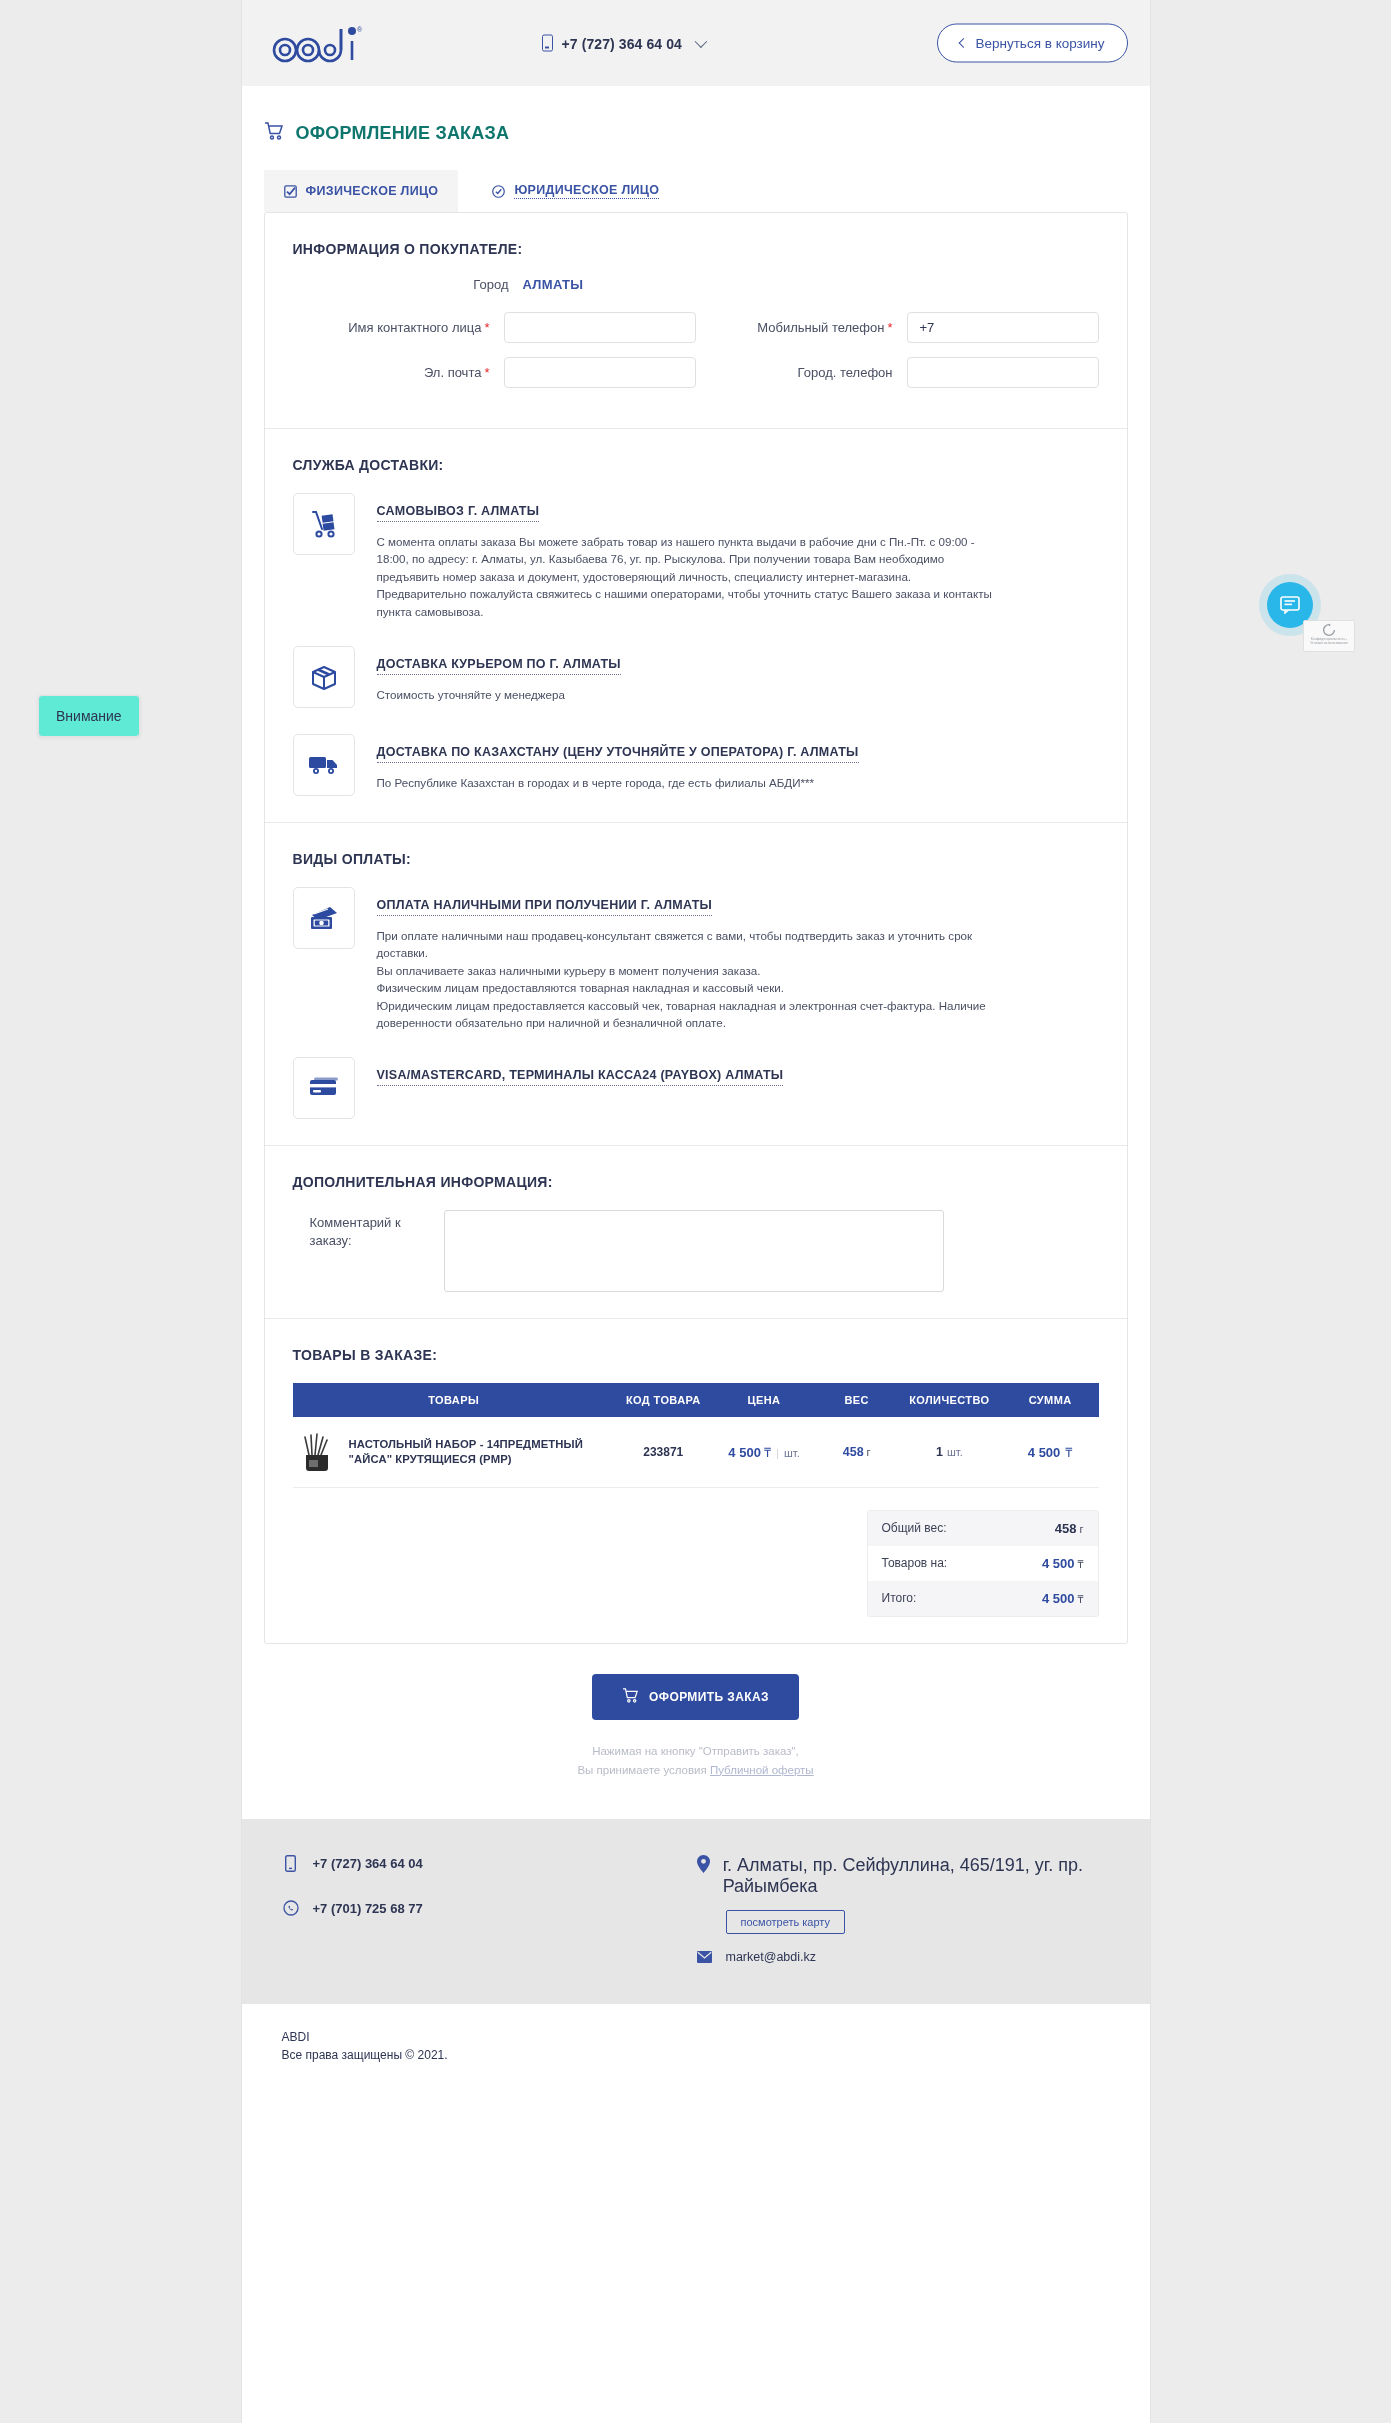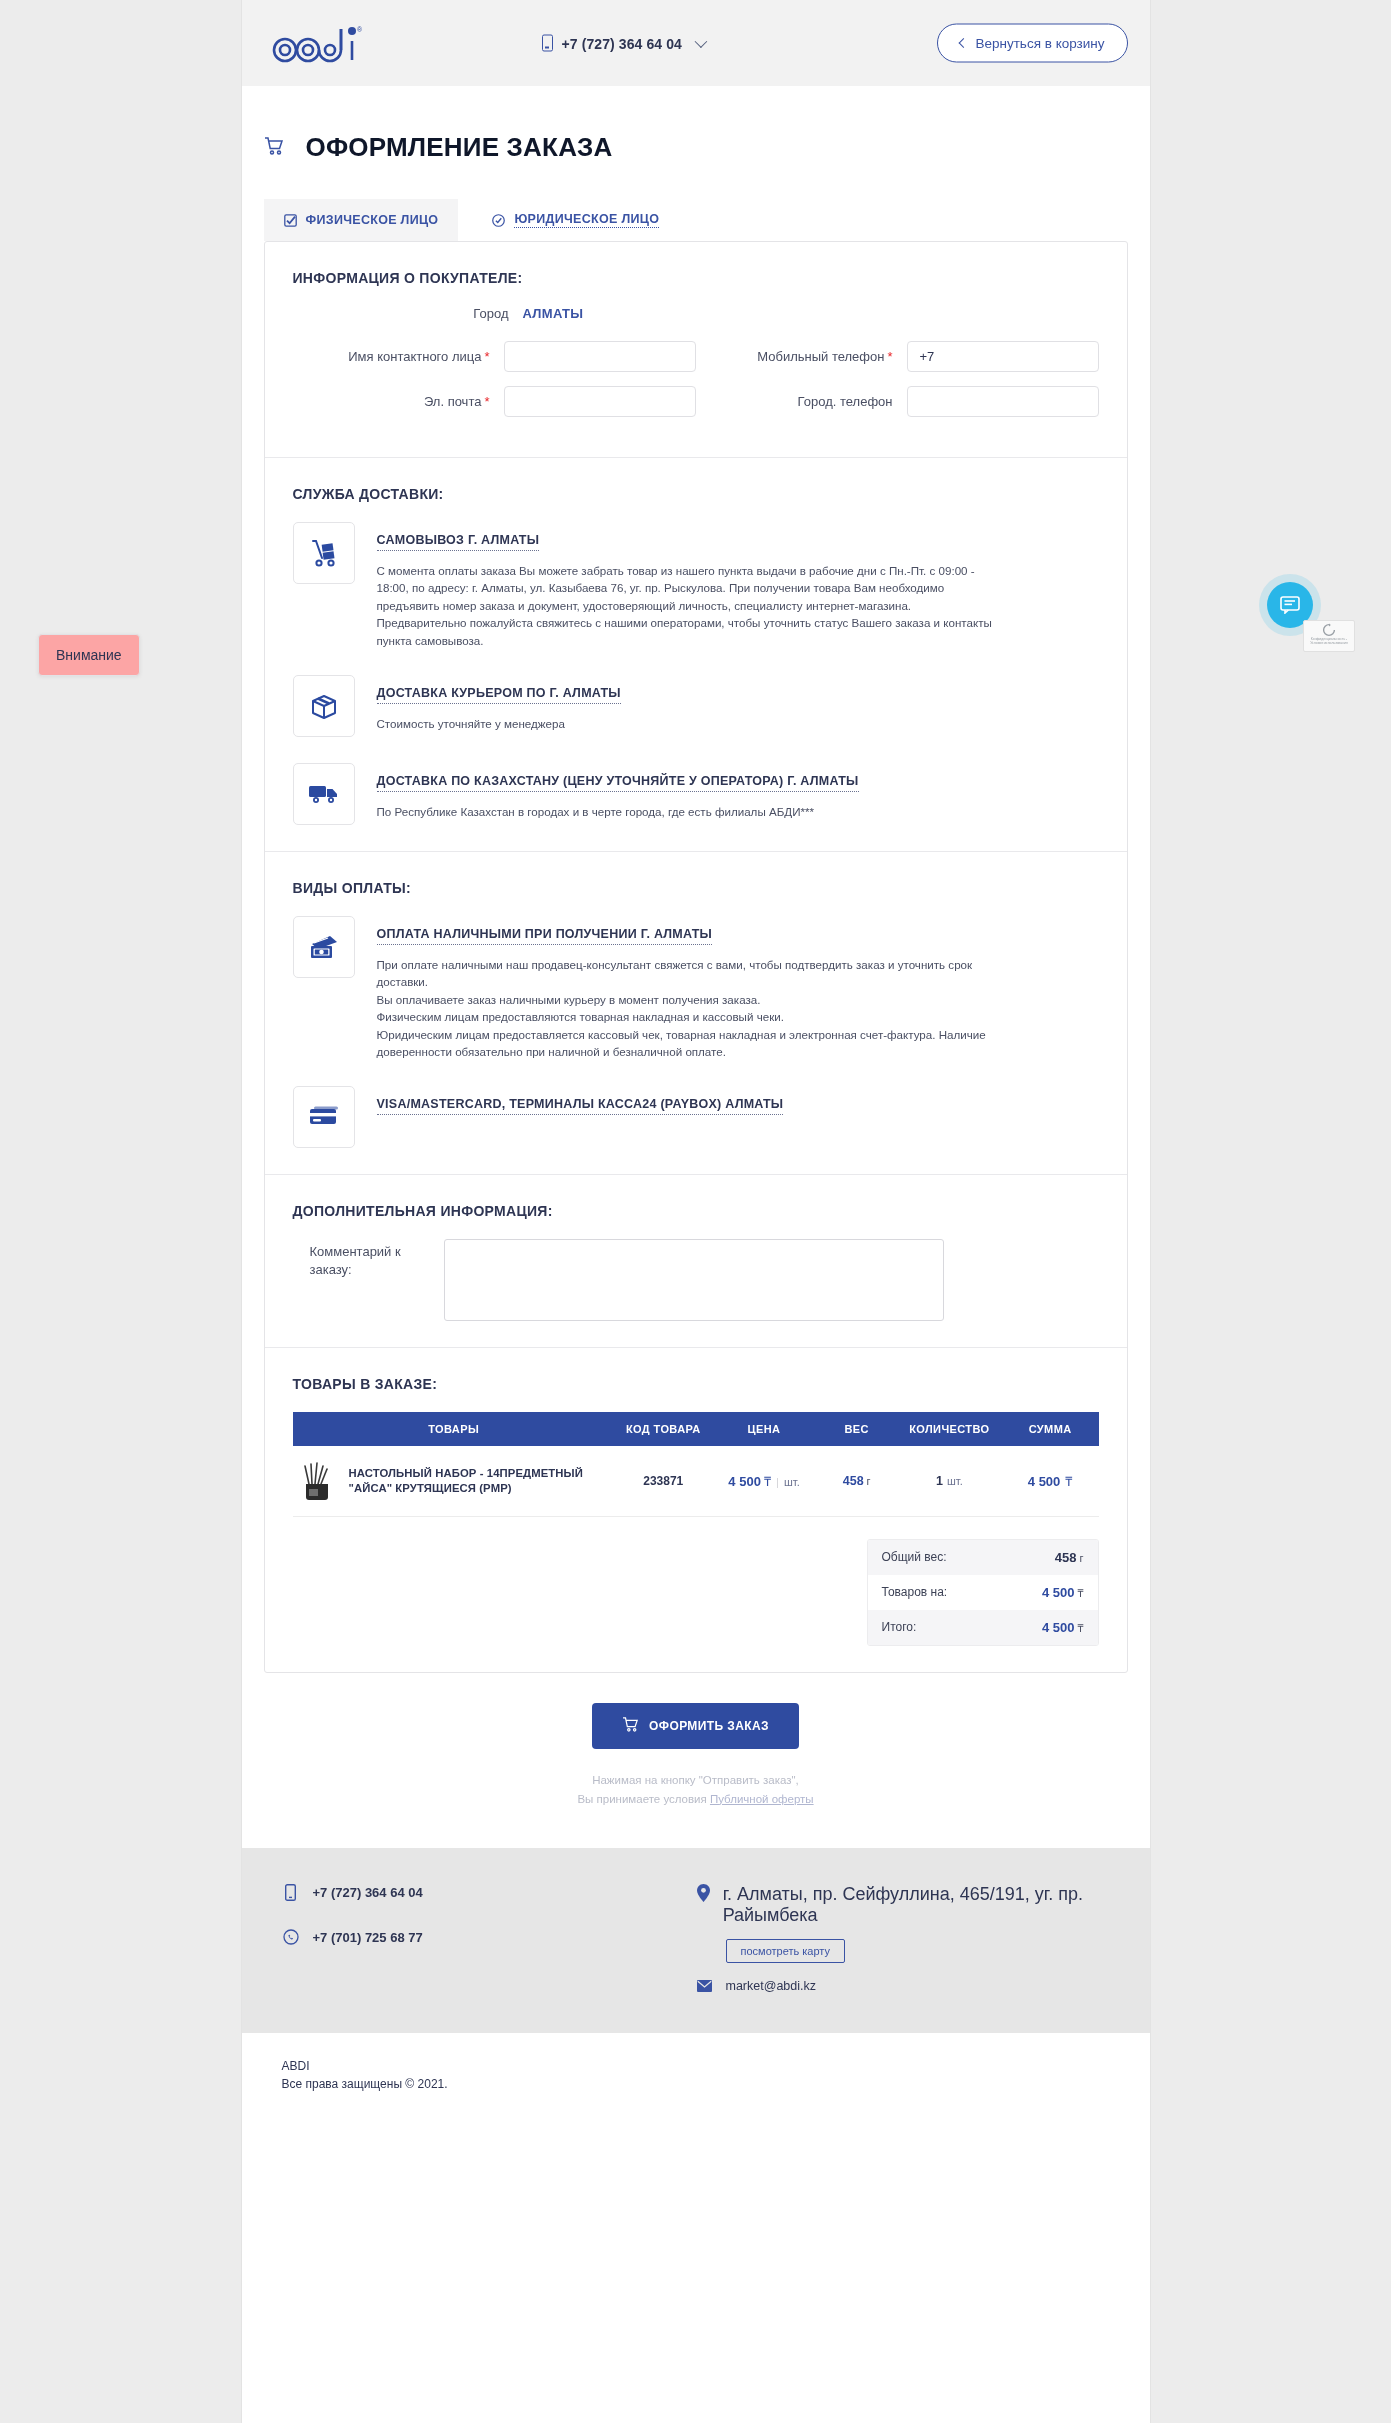--- a/index.html
+++ b/index.html
@@ -26,21 +26,21 @@
   .phone-num { font-size:14px; font-weight:bold; color:#2e3553; letter-spacing:.1px; }
   .chev { width:9px; height:9px; border-right:1.6px solid #55607e; border-bottom:1.6px solid #55607e; transform:rotate(45deg) translateY(-2px); margin-left:4px; }
   .back-btn { position:absolute; right:22px; top:50%; transform:translateY(-50%);
      border:1px solid #3a53a4; border-radius:22px; color:#3a53a4; background:#fff;
      font-size:13.5px; padding:11px 22px; display:flex; align-items:center; gap:8px; cursor:pointer; white-space:nowrap;}
   .back-chev { width:7px; height:7px; border-left:1.5px solid #3a53a4; border-bottom:1.5px solid #3a53a4; transform:rotate(45deg); }
 
   
   .content { padding:0 22px; }
   .page-title { display:flex; align-items:center; gap:12px; margin:36px 0 26px 0; }
-  .page-title h1 { font-size:26px; font-weight:bold; letter-spacing:.2px; margin:10px; color:#0f172a; }
+  .page-title h1 { font-size:18px; font-weight:bold; letter-spacing:.2px; margin:0; color:#0f766e; }
   .cart-ico { color:#3a53a4; }
 
   
   .tabs { display:flex; align-items:stretch; gap:14px; }
   .tab { display:flex; align-items:center; gap:9px; padding:13px 20px; font-size:12.5px; font-weight:bold;
          letter-spacing:.3px; color:#3a53a4; cursor:pointer; }
   .tab.active { background:#f4f4f5; }
   .tab .lbl-dotted { border-bottom:1px dotted #3a53a4; padding-bottom:1px; }
   .tab-ico { color:#3a53a4; display:flex; }
 
@@ -121,21 +121,21 @@
   .f-ico { color:#3a53a4; display:flex; width:18px; justify-content:center;}
   .f-addr { display:flex; align-items:flex-start; gap:12px; font-size:18px; color:#2e3553; }
   .map-btn { border:1px solid #3a53a4; border-radius:2px; color:#3a53a4; font-size:11px; padding:5px 14px;
              display:inline-block; margin:13px 0 16px 30px; cursor:pointer;}
   .f-mail { display:flex; align-items:center; gap:12px; font-size:12.5px; color:#2e3553; }
   .copyright { display:flex; padding:24px 40px 0 40px; font-size:12px; color:#2e3553; background:#fff;}
   .cp-l { width:50%; line-height:1.5; }
   .cp-r { width:50%; text-align:right; }
 
   
-  .attention { position:absolute; left:38px; top:634px; background:#fca5a5; border:1px solid #e2e2e5;
+  .attention { position:absolute; left:38px; top:695px; background:#5eead4; border:1px solid #e2e2e5;
      border-radius:4px; padding:12px 17px; font-size:14px; color:#2e3553; box-shadow:0 1px 4px rgba(0,0,0,.07); }
   .chat-fab { position:absolute; right:78px; top:582px; width:46px; height:46px; border-radius:50%;
      background:#29b6e8; display:flex; align-items:center; justify-content:center; color:#fff;
      box-shadow:0 0 0 8px rgba(41,182,232,.17); cursor:pointer;}
   .recaptcha { position:absolute; right:36px; top:620px; width:52px; height:32px; background:#f9f9f9;
      border:1px solid #e0e0e0; border-radius:2px; font-size:3.4px; color:#9aa0a6; text-align:center;
      padding-top:16px; line-height:1.3; overflow:hidden;}
   .recaptcha .rc-logo { position:absolute; left:17px; top:2px; width:16px; height:14px; }
 </style>
 </head>

